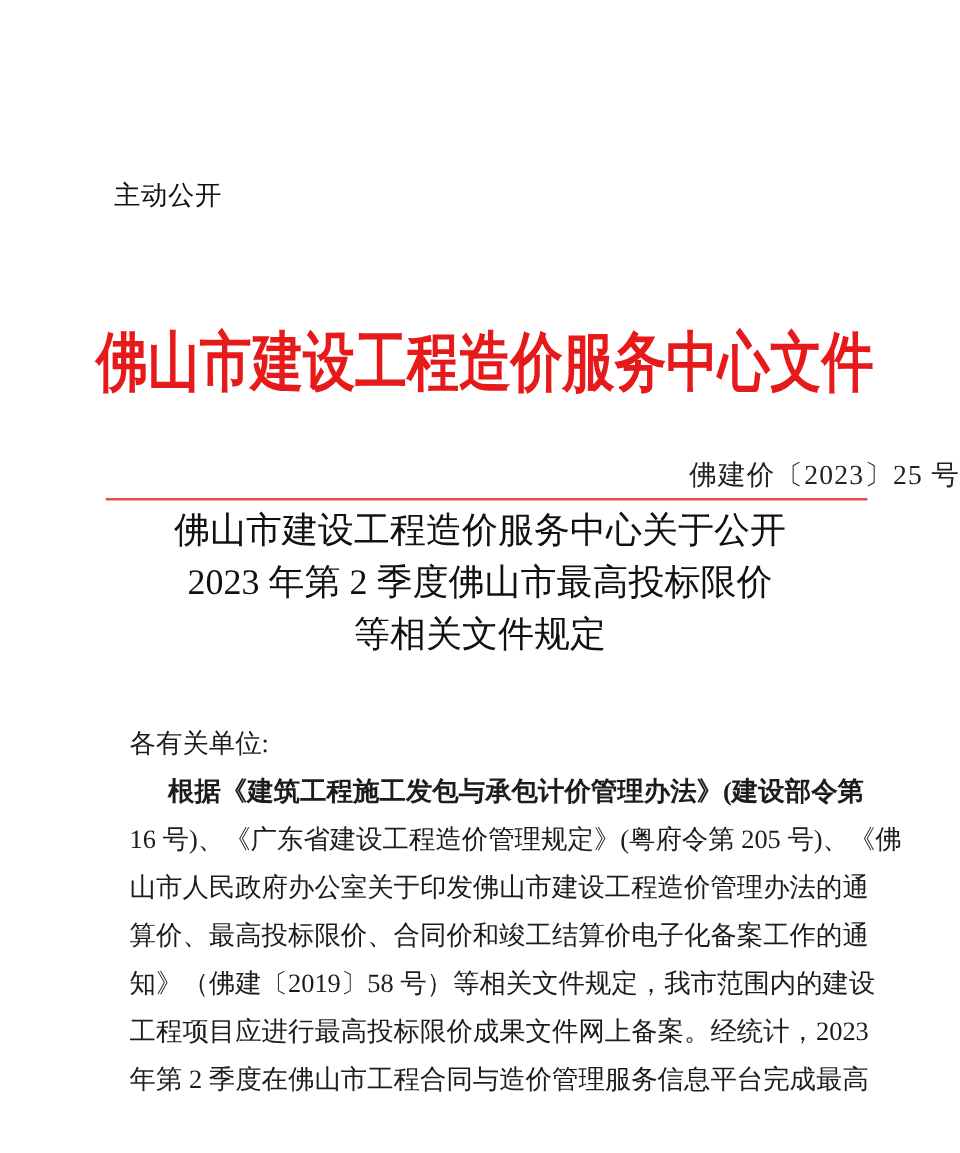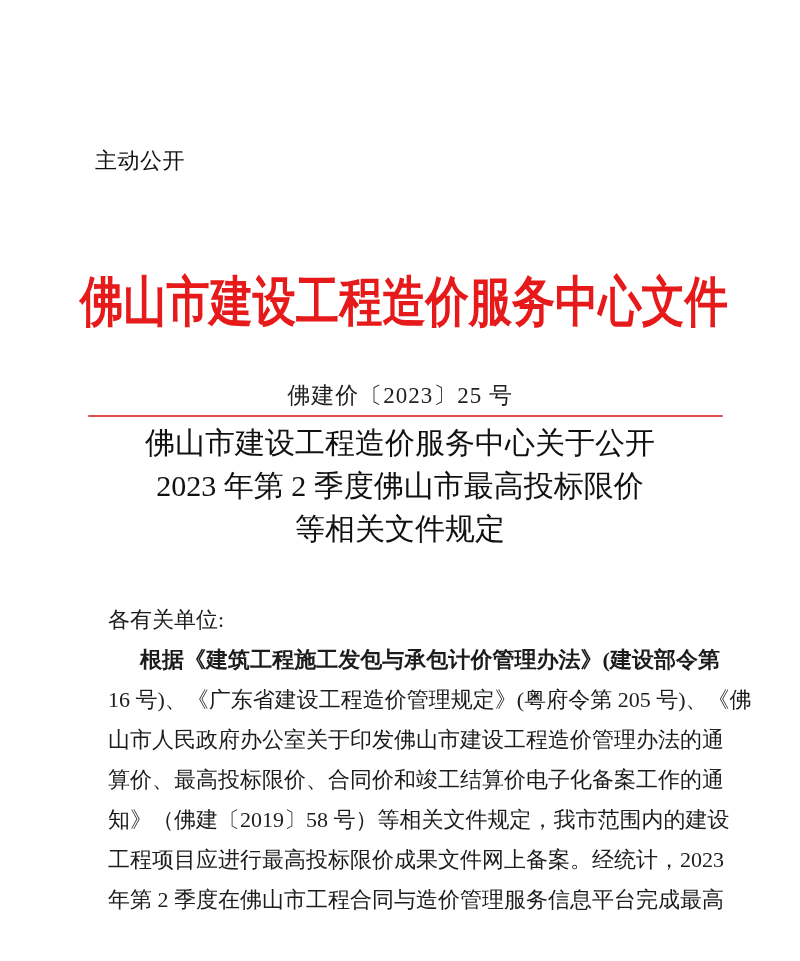--- a/index.html
+++ b/index.html
@@ -11,21 +11,21 @@
     color: #1a1a1a;
     overflow: hidden;
   }
   .page {
     position: absolute; inset: 0;
     background: #ffffff;
   }
   .classification {
     position: absolute;
     left: 95px; top: 150px;
-    font-family: Liberation Mono, monospace;
+    font-family: Liberation Serif, serif;
     font-size: 22px;
     line-height: 26px;
     color: #111111;
     letter-spacing: 0.5px;
   }
   .letterhead-title {
     position: absolute;
     left: 0; top: 274px;
     width: 800px;
     text-align: center;
@@ -34,21 +34,21 @@
     line-height: 56px;
     white-space: nowrap;
     transform: scaleX(0.80);
     transform-origin: 50% 50%;
     letter-spacing: 0px;
   }
   .doc-number {
     position: absolute;
     left: 0; top: 382px;
     width: 800px;
-    text-align: center;
+    text-align: right;
     font-size: 23px;
     line-height: 27px;
     color: #222222;
     letter-spacing: 1px;
   }
   .red-rule {
     position: absolute;
     left: 88px; top: 415px;
     width: 635px; height: 2px;
     border-radius: 1px;

